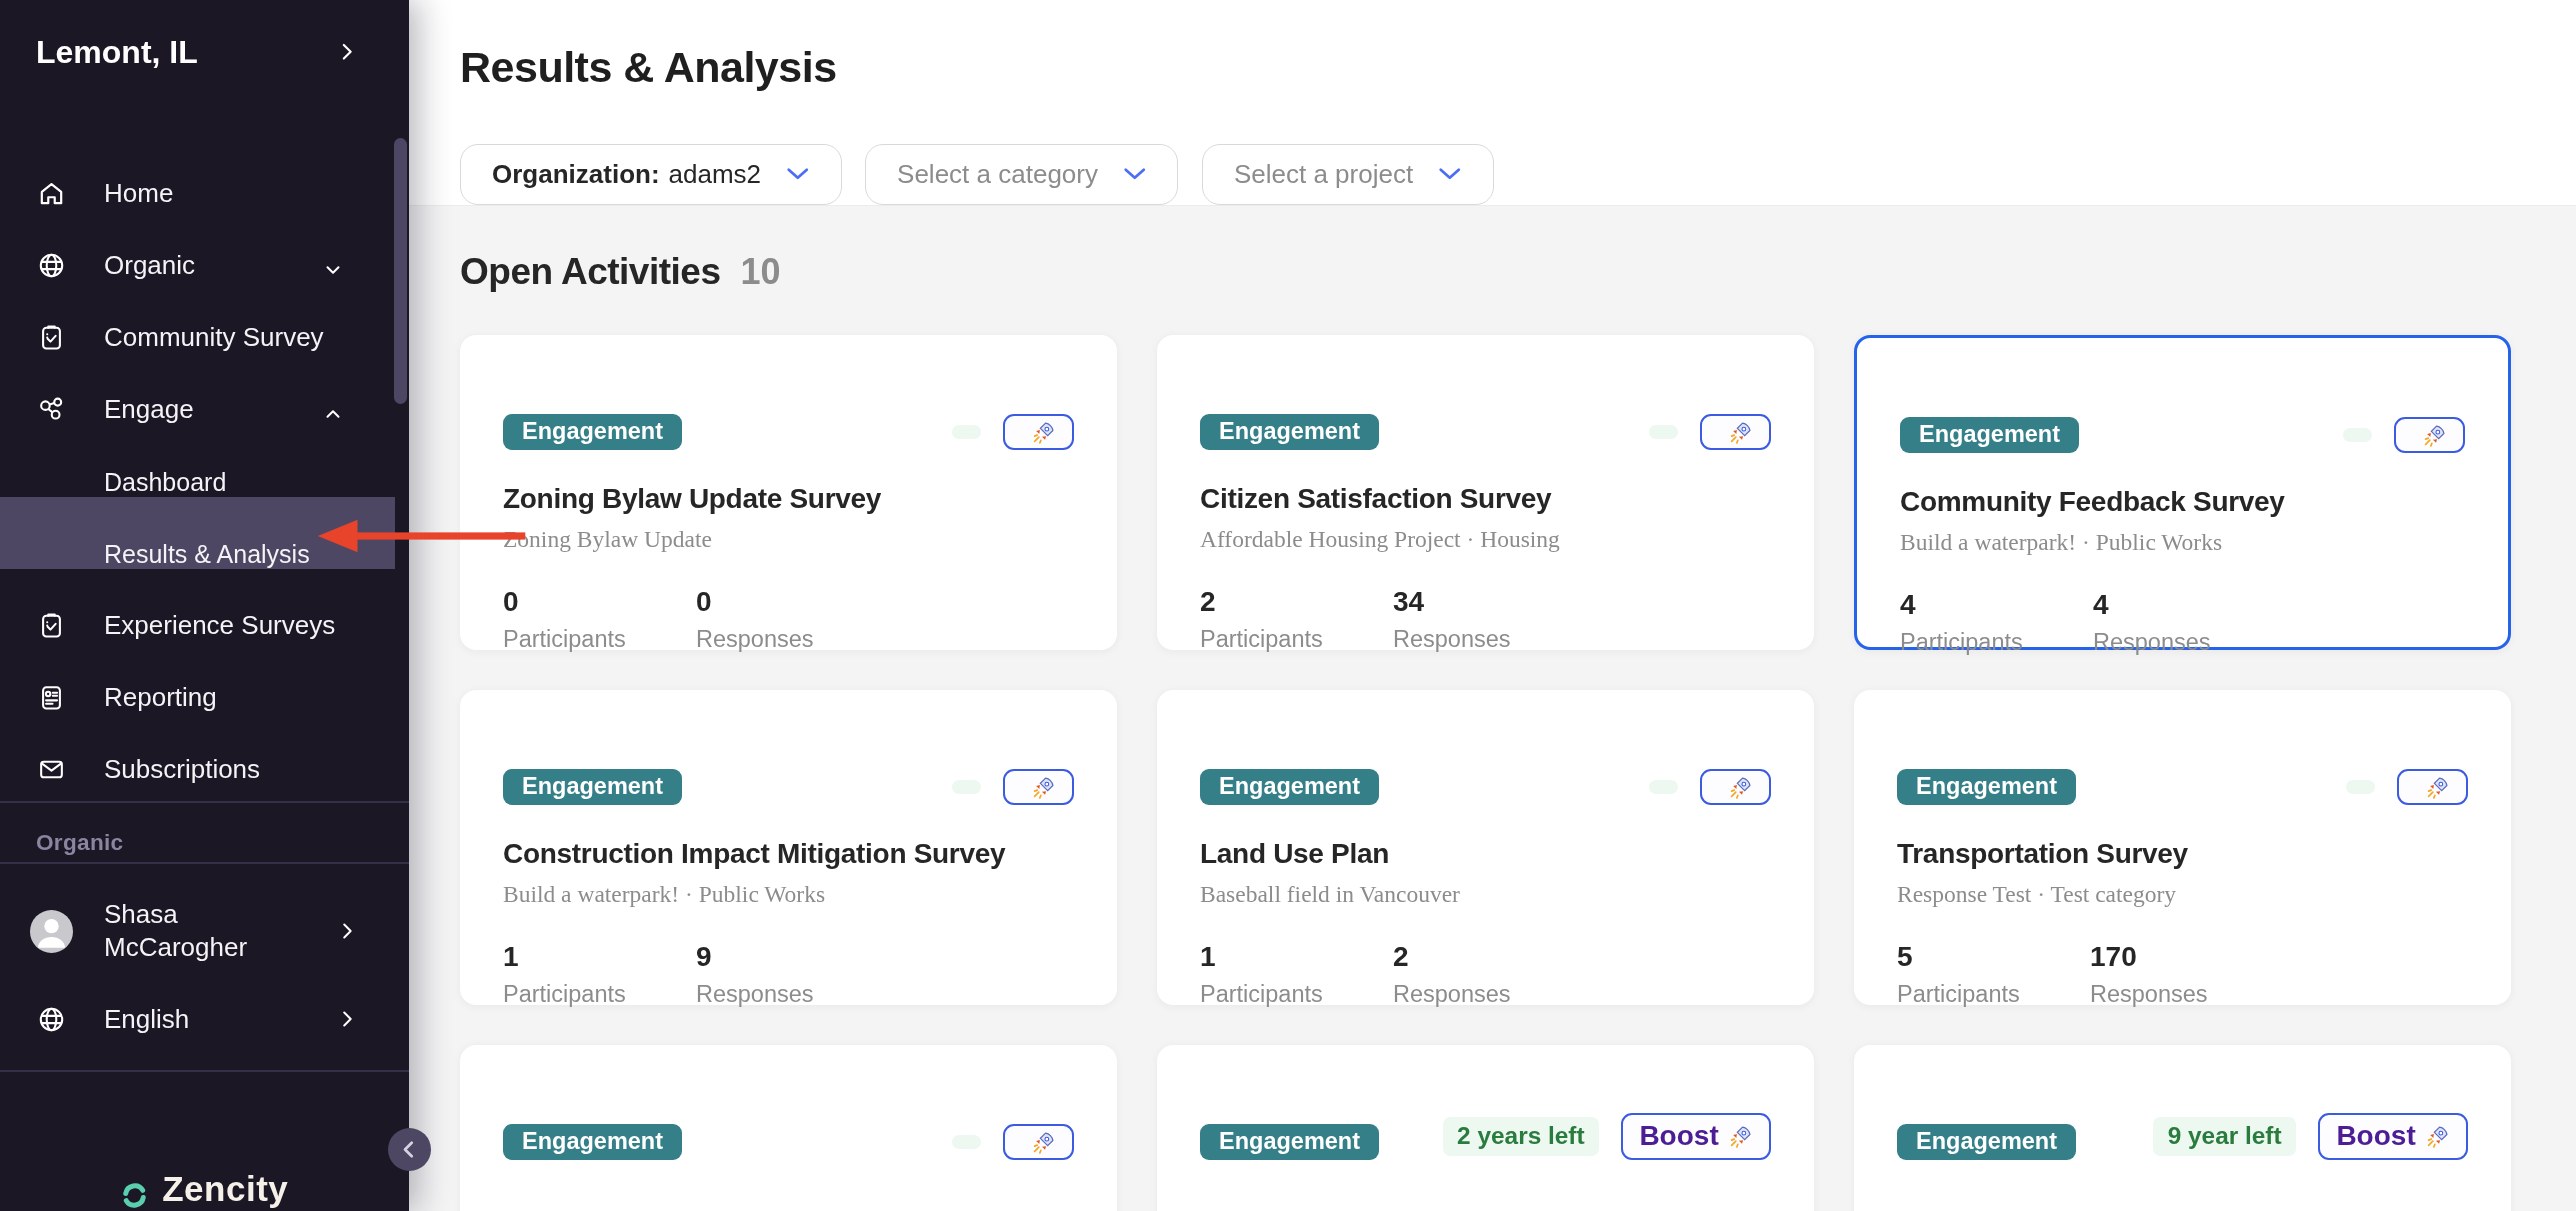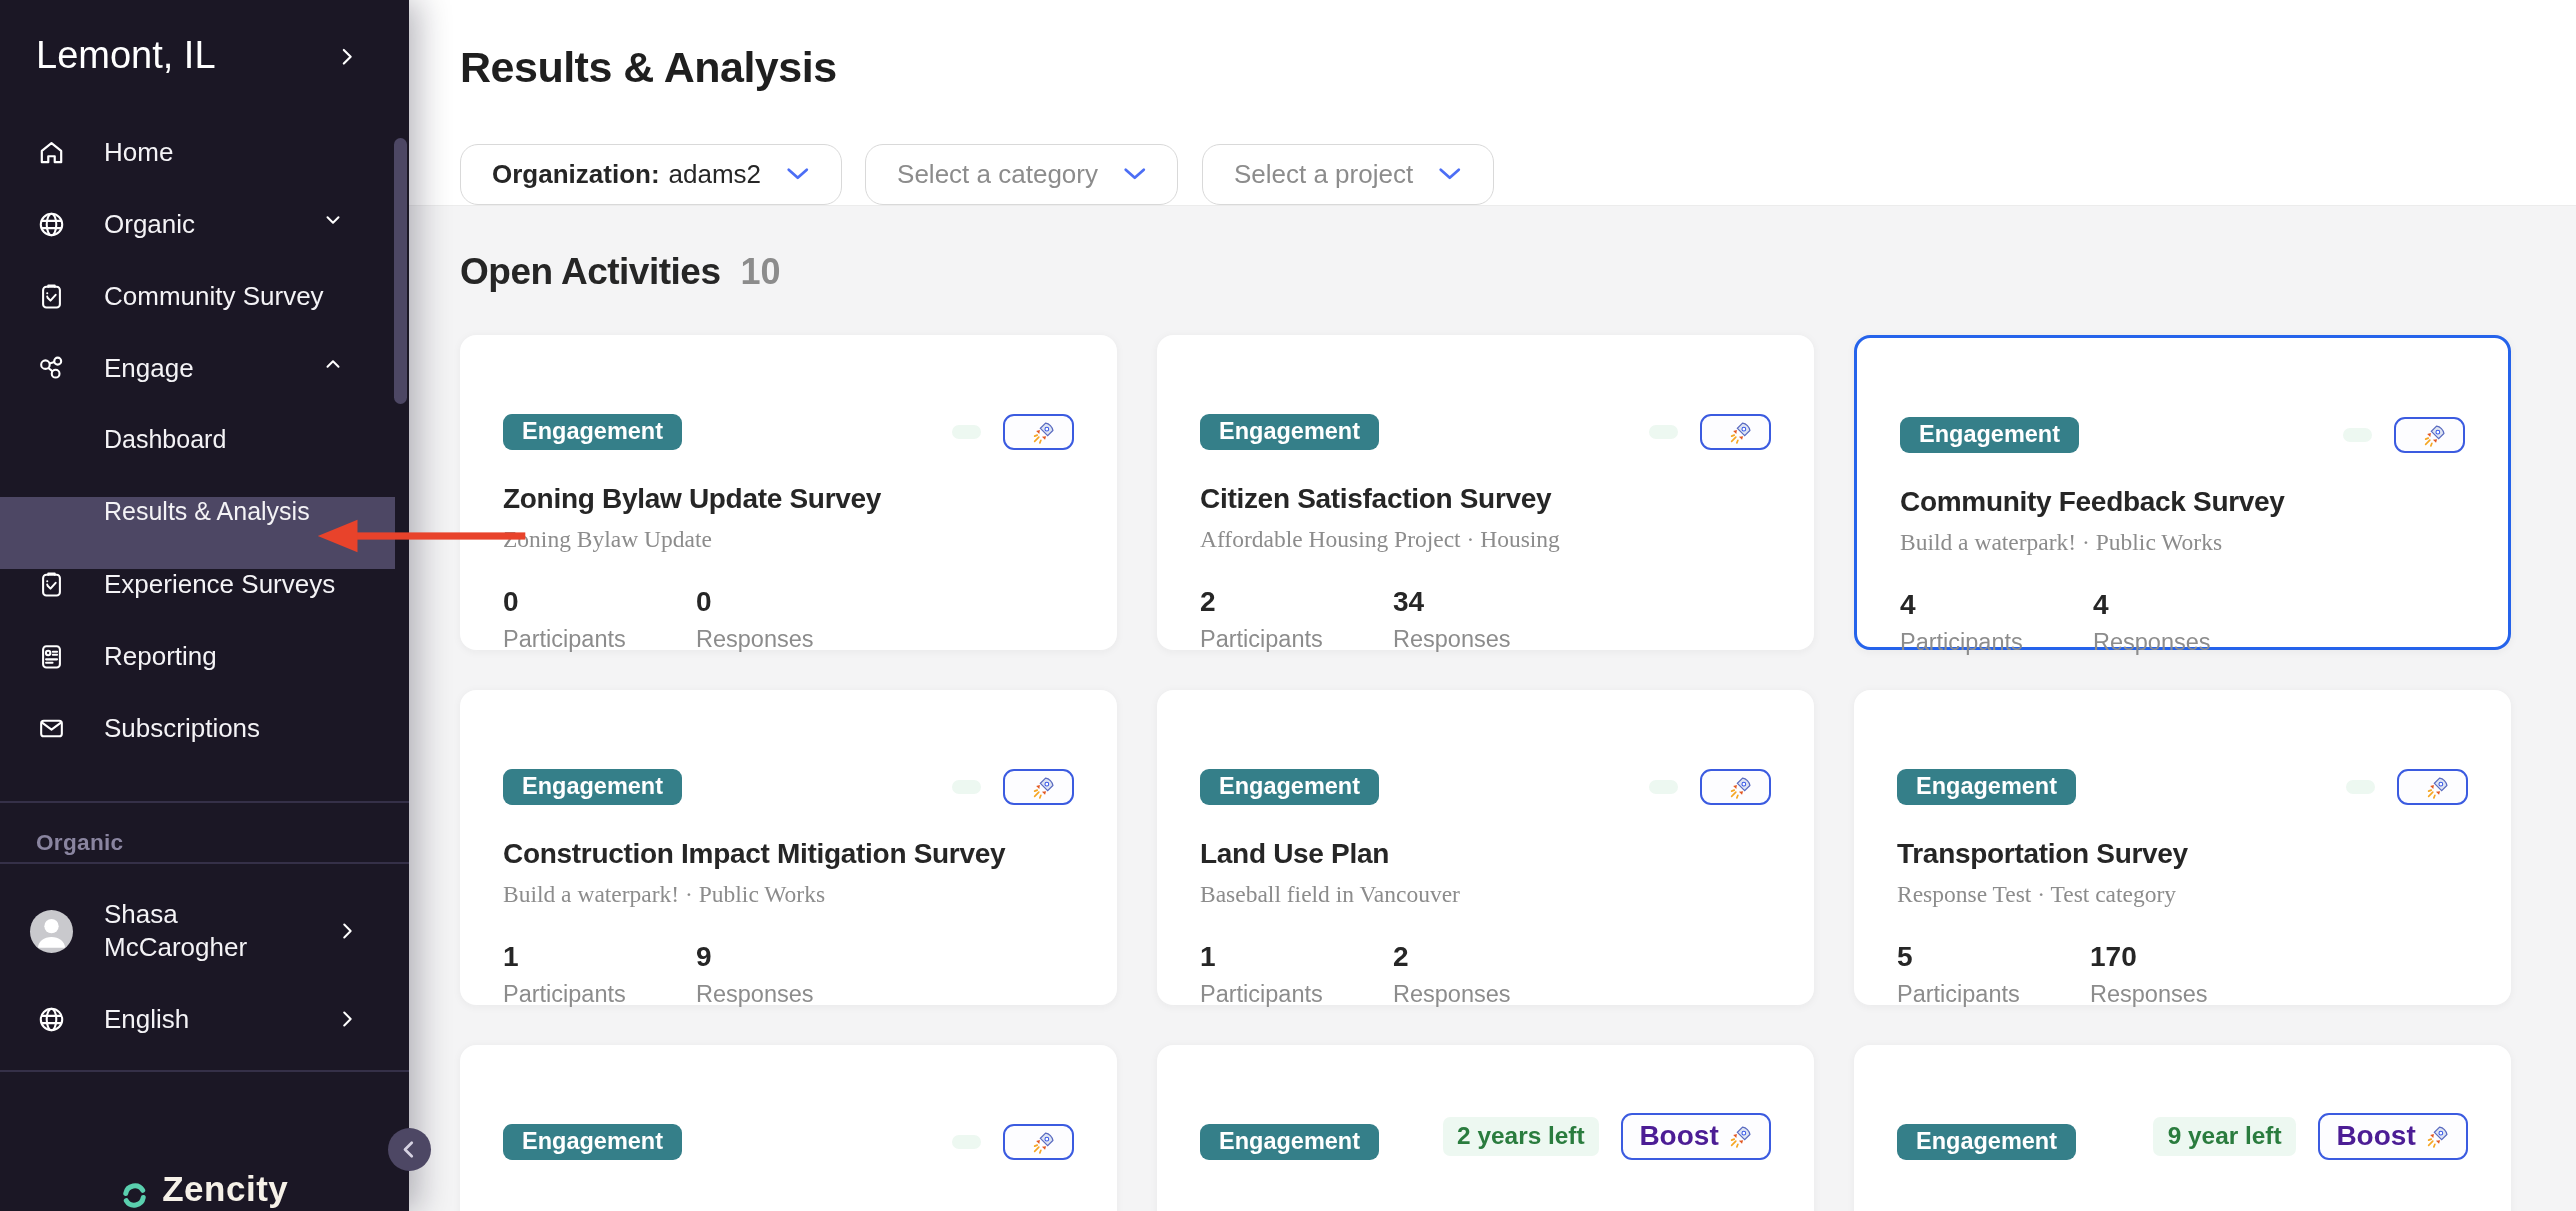--- a/index.html
+++ b/index.html
@@ -4,23 +4,23 @@
 <style>
   html,body{margin:0;padding:0;}
   body{width:2576px;height:1211px;overflow:hidden;background:#f4f4f5;
        font-family:"Liberation Sans",sans-serif;-webkit-font-smoothing:antialiased;}
   .app{position:relative;width:2576px;height:1211px;display:flex;overflow:hidden;background:var(--content-bg,#f4f4f5);}
 
   
   .sidebar{position:relative;flex:0 0 409px;width:409px;height:100%;background:var(--sidebar-bg,#1b1725);
            color:#f4f3f6;z-index:5;box-shadow:9px 0 31px rgba(18,14,32,.30);}
   .side-title{position:absolute;top:34px;left:36px;right:51px;display:flex;align-items:center;
-              justify-content:space-between;font-size:38px;font-weight:400;color:#ffffff;cursor:pointer;}
+              justify-content:space-between;font-size:32px;font-weight:700;color:#ffffff;cursor:pointer;}
   .nav{position:absolute;top:137px;left:0;right:0;}
-  .nav-item{position:relative;height:72px;display:flex;align-items:flex-start;padding-left:36px;
+  .nav-item{position:relative;height:72px;display:flex;align-items:flex-end;padding-left:36px;
             font-size:26px;color:#f4f3f6;width:395px;box-sizing:border-box;cursor:pointer;}
   .nav-item .icon{width:31px;height:31px;margin-right:37px;display:flex;align-items:center;justify-content:center;color:#ffffff;}
   .nav-item .icon svg{width:31px;height:31px;}
   .nav-item.sub{padding-left:104px;font-size:25px;}
   .nav-item.active{background:var(--sidebar-active-bg,#4d4764);}
   .nav-item .chev{position:absolute;right:51px;display:flex;}
   .divider{position:absolute;left:0;right:0;height:1.8px;background:#353048;}
   .section-label{position:absolute;top:830px;left:36px;font-size:22.6px;font-weight:700;color:#8a85a0;letter-spacing:0.3px;}
   .user-row{position:absolute;top:895px;left:30px;right:0;height:72px;display:flex;align-items:center;cursor:pointer;}
   .avatar{width:43px;height:43px;border-radius:50%;background:#c9c9cd;overflow:hidden;margin-right:31px;flex:0 0 43px;

